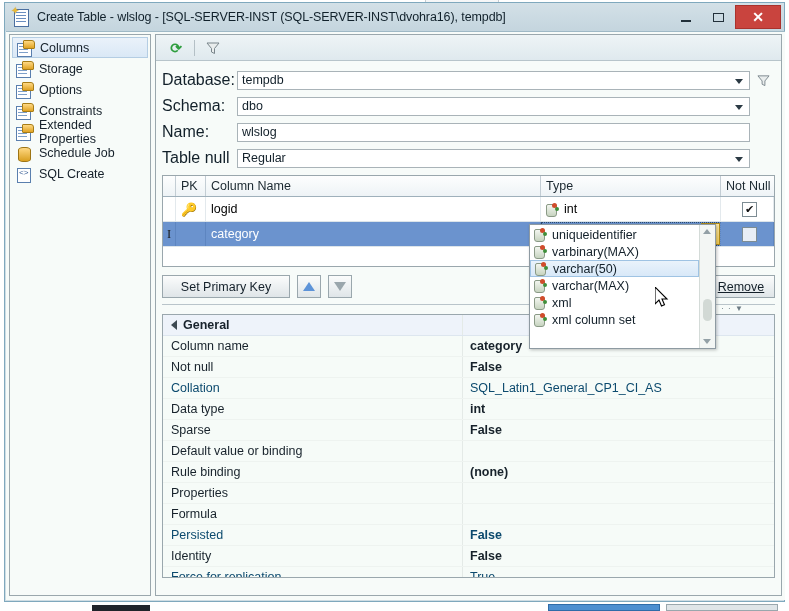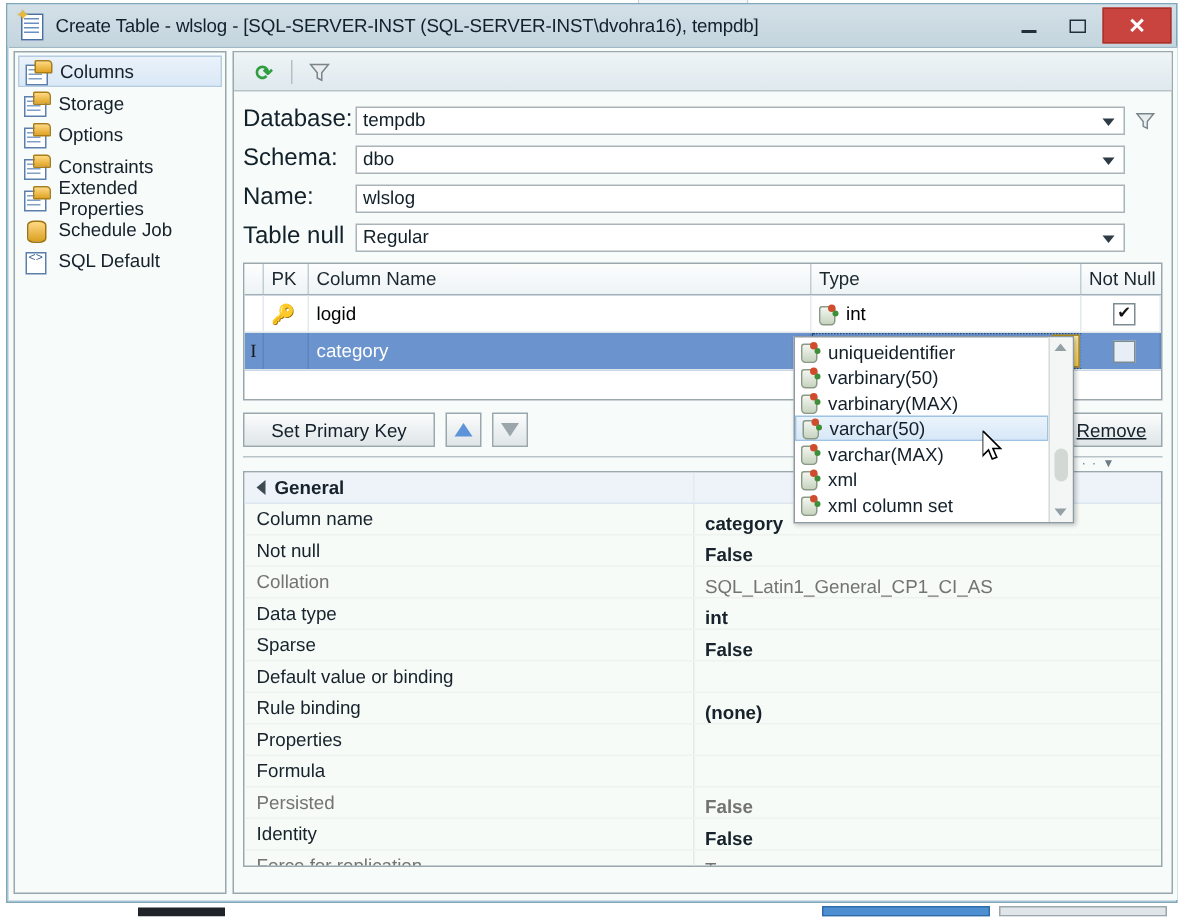--- a/index.html
+++ b/index.html
@@ -267,30 +267,30 @@
     width: 120px; height: 7px; display: flex; align-items: center; justify-content: center;
     color: #6c7b84; font-size: 8px; letter-spacing: 1px;
   }
 
   
   .props {
     margin: 2px 6px 0 6px; height: 264px;
     background: #f6fbf8; border: 1px solid #9aa7ad;
     box-sizing: border-box; overflow: hidden;
   }
-  .prow { display: flex; height: 20px; align-items: flex-end; border-bottom: 1px solid #eef3f0; }
+  .prow { display: flex; height: 20px; align-items: center; border-bottom: 1px solid #eef3f0; }
   .pname {
     width: 300px; padding-left: 8px; font-size: 12.5px; color: #17222b;
     box-sizing: border-box; border-right: 1px solid #e4eae7;
     height: 20px; display: flex; align-items: center;
   }
   .pval { padding-left: 7px; font-size: 12.5px; color: #17222b; }
   .prow.group { background: #eef3fa; border-bottom: 1px solid #dde6ef; }
   .prow.group .pname { font-weight: bold; padding-left: 8px; }
-  .prow.dim .pname, .prow.dim .pval { color: #737373; }
+  .prow.dim .pname, .prow.dim .pval { color: #0c4a6e; }
   .prow.bold .pval { font-weight: bold; }
   .tri-exp {
     width: 0; height: 0; margin-right: 6px; flex: none;
     border-top: 5px solid transparent; border-bottom: 5px solid transparent;
     border-right: 6px solid #3e4a52;
   }
 
   
   .ddlist {
     position: absolute; left: 529px; top: 224px;
@@ -407,21 +407,21 @@
         <div class="nav-item">
           <span class="nav-ico ico-db">
               <span class="cyl"></span>
             </span>
           <span>Schedule Job</span>
         </div>
         <div class="nav-item">
           <span class="nav-ico ico-sql">
               <span class="body"></span>
             </span>
-          <span>SQL Default</span>
+          <span>SQL Create</span>
         </div>
       </div>
 
       <div class="rightpane">
 
         <div class="toolbar">
           <span class="tb-btn">
             <span class="refresh-ico">⟳</span>
           </span>
           <span class="tb-sep"></span>
@@ -609,28 +609,20 @@
             <span class="dot2"></span>
           </span>
         <span>uniqueidentifier</span>
       </div>
       <div class="ddrow">
         <span class="type-ico">
             <span class="cone"></span>
             <span class="dot1"></span>
             <span class="dot2"></span>
           </span>
-        <span>varbinary(50)</span>
-      </div>
-      <div class="ddrow">
-        <span class="type-ico">
-            <span class="cone"></span>
-            <span class="dot1"></span>
-            <span class="dot2"></span>
-          </span>
         <span>varbinary(MAX)</span>
       </div>
       <div class="ddrow hi">
         <span class="type-ico">
             <span class="cone"></span>
             <span class="dot1"></span>
             <span class="dot2"></span>
           </span>
         <span>varchar(50)</span>
       </div>

